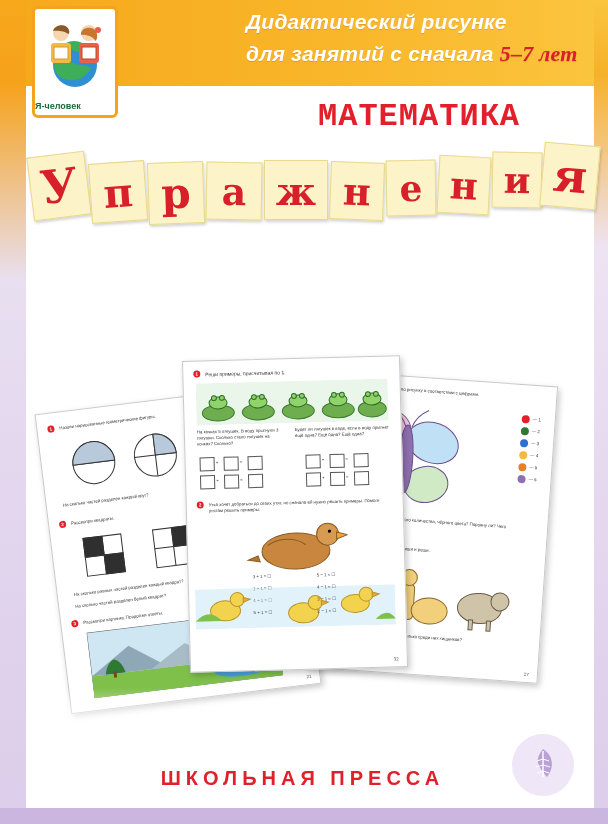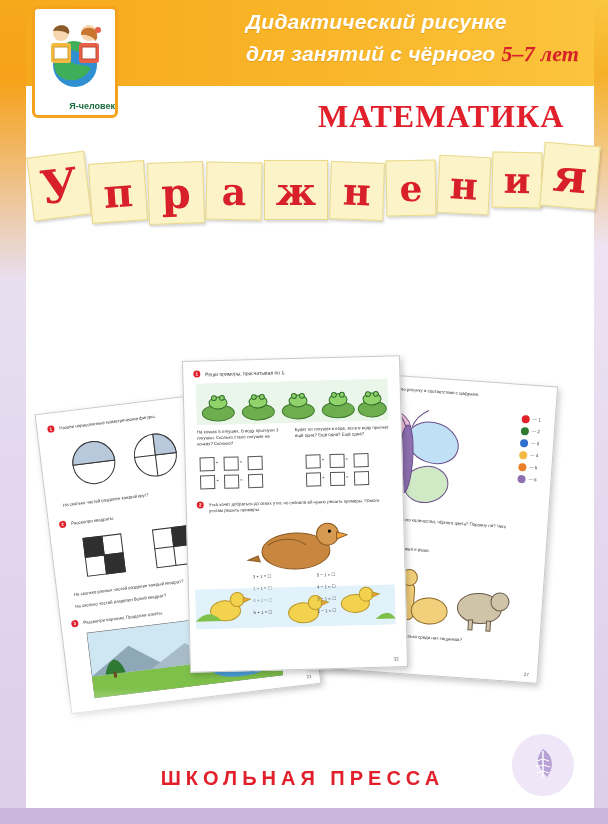--- a/index.html
+++ b/index.html
@@ -35,37 +35,37 @@
     background:#ffffff;
   }
   
   .logo{
     position:absolute;left:32px;top:6px;width:86px;height:112px;
     background:#ffffff;border:3px solid #f5a21c;border-radius:6px;
     box-sizing:border-box;overflow:hidden;
   }
   .logo-img{position:absolute;left:0;top:4px;width:80px;height:76px;}
   .logo-caption{
-    position:absolute;left:0;bottom:4px;width:80px;text-align:right;
+    position:absolute;left:0;bottom:4px;width:80px;text-align:left;
     font-size:9px;font-weight:bold;color:#1b6b3a;
   }
   
   .head-line1,.head-line2{
     position:absolute;color:#ffffff;font-weight:bold;font-style:italic;
     font-size:21px;letter-spacing:.2px;white-space:nowrap;
     text-shadow:0 1px 0 rgba(160,90,0,.25);
   }
   .head-line1{left:246px;top:10px;}
   .head-line2{left:246px;top:41px;}
   .head-age{color:#d8202a;font-size:22px;font-family:Liberation Serif, serif;}
   .subject{
     position:absolute;left:318px;top:98px;
     font-size:32px;font-weight:bold;color:#e1202b;
     letter-spacing:1px;
-    font-family:Liberation Serif, serif;
+    font-family:Liberation Mono, monospace;
   }
   
   .banner{
     position:absolute;left:24px;top:140px;width:560px;height:92px;
   }
   .letter{
     position:absolute;background:#fdf3c8;border:1px solid #e8d98c;
     box-shadow:1px 2px 3px rgba(0,0,0,.18);
     display:flex;align-items:center;justify-content:center;
     color:#d8202a;font-weight:bold;
@@ -140,21 +140,21 @@
         <circle cx="54" cy="20" r="8" fill="#f6d6ae"></circle>
         <path d="M46 22c-1-9 15-10 16-1 1 6-2 7-2 7-1-5-11-7-14-6z" fill="#c8752f"></path>
         <circle cx="63" cy="17" r="3" fill="#e8604a"></circle>
       </g>
     </svg>
     <div class="logo-caption">Я-человек</div>
   </div>
 
   <div class="head-line1">Дидактический рисунке</div>
   <div class="head-line2">
-    <span>для занятий с чёрного </span><span class="head-age">5–7 лет</span>
+    <span>для занятий с сначала </span><span class="head-age">5–7 лет</span>
   </div>
   <div class="subject">МАТЕМАТИКА</div>
 
   <div class="banner">
     <div class="letter" style="left:6px;top:14px;width:56px;height:62px;font-size:46px;transform:rotate(-7deg);">У</div>
     <div class="letter" style="left:66px;top:22px;width:54px;height:58px;font-size:40px;transform:rotate(-4deg);">п</div>
     <div class="letter" style="left:124px;top:22px;width:54px;height:60px;font-size:42px;transform:rotate(-2deg);">р</div>
     <div class="letter" style="left:182px;top:22px;width:54px;height:56px;font-size:38px;transform:rotate(1deg);">а</div>
     <div class="letter" style="left:240px;top:20px;width:62px;height:58px;font-size:40px;transform:rotate(0deg);">ж</div>
     <div class="letter" style="left:306px;top:22px;width:52px;height:56px;font-size:38px;transform:rotate(2deg);">н</div>

